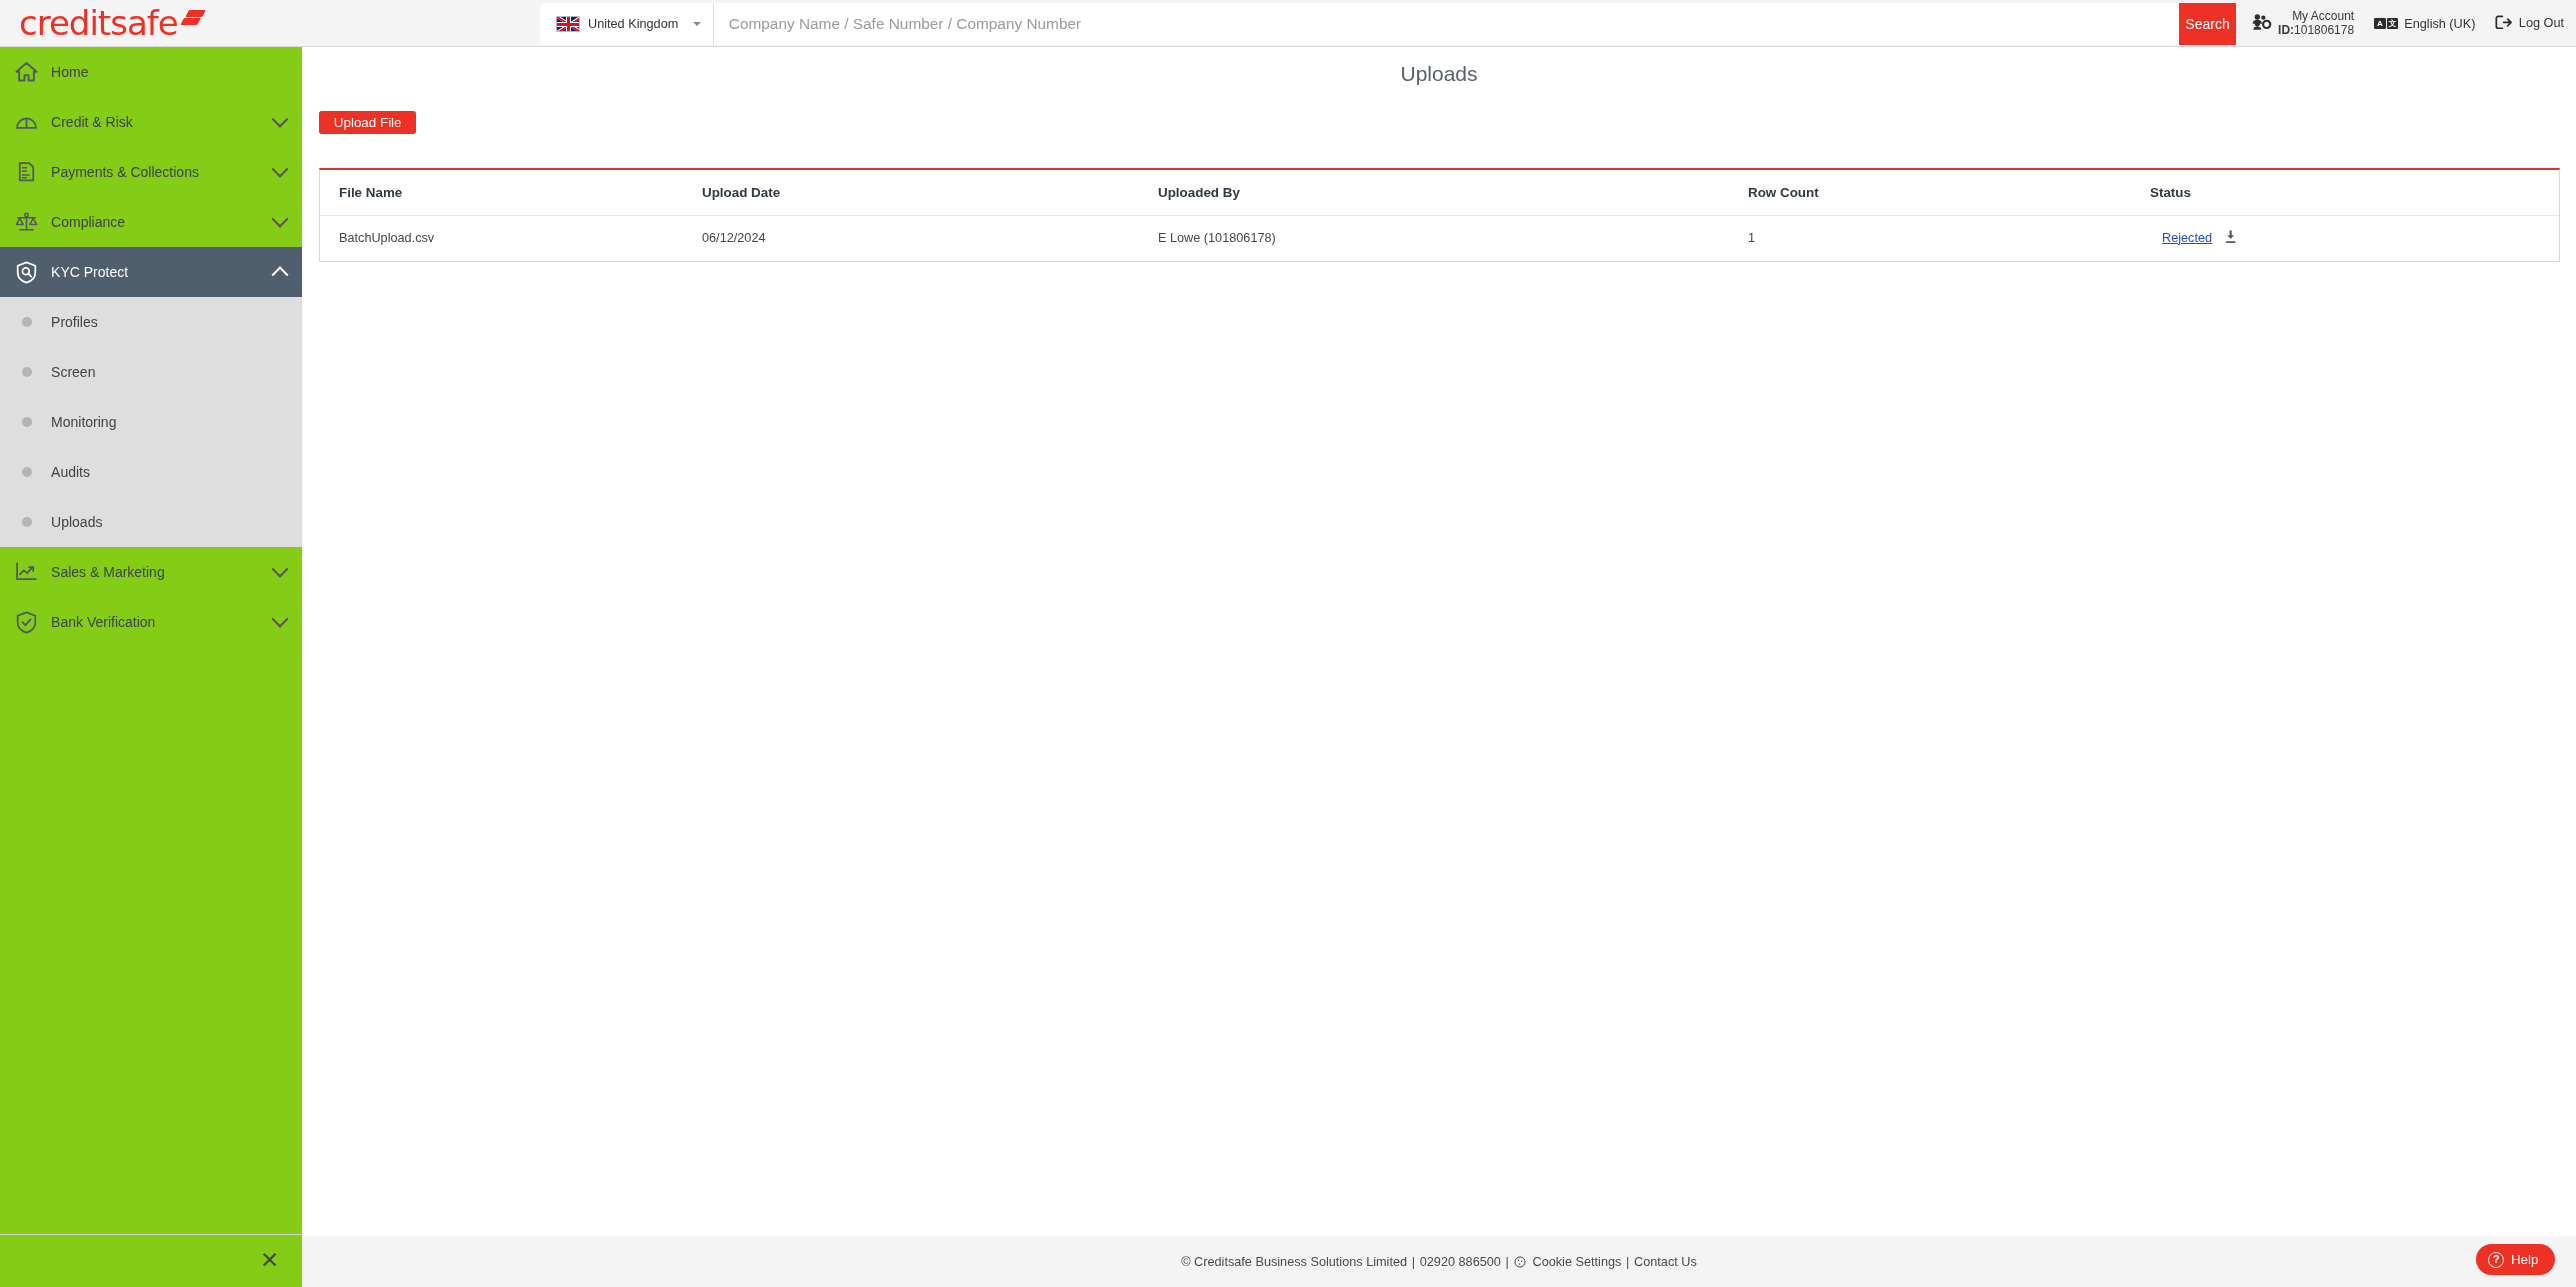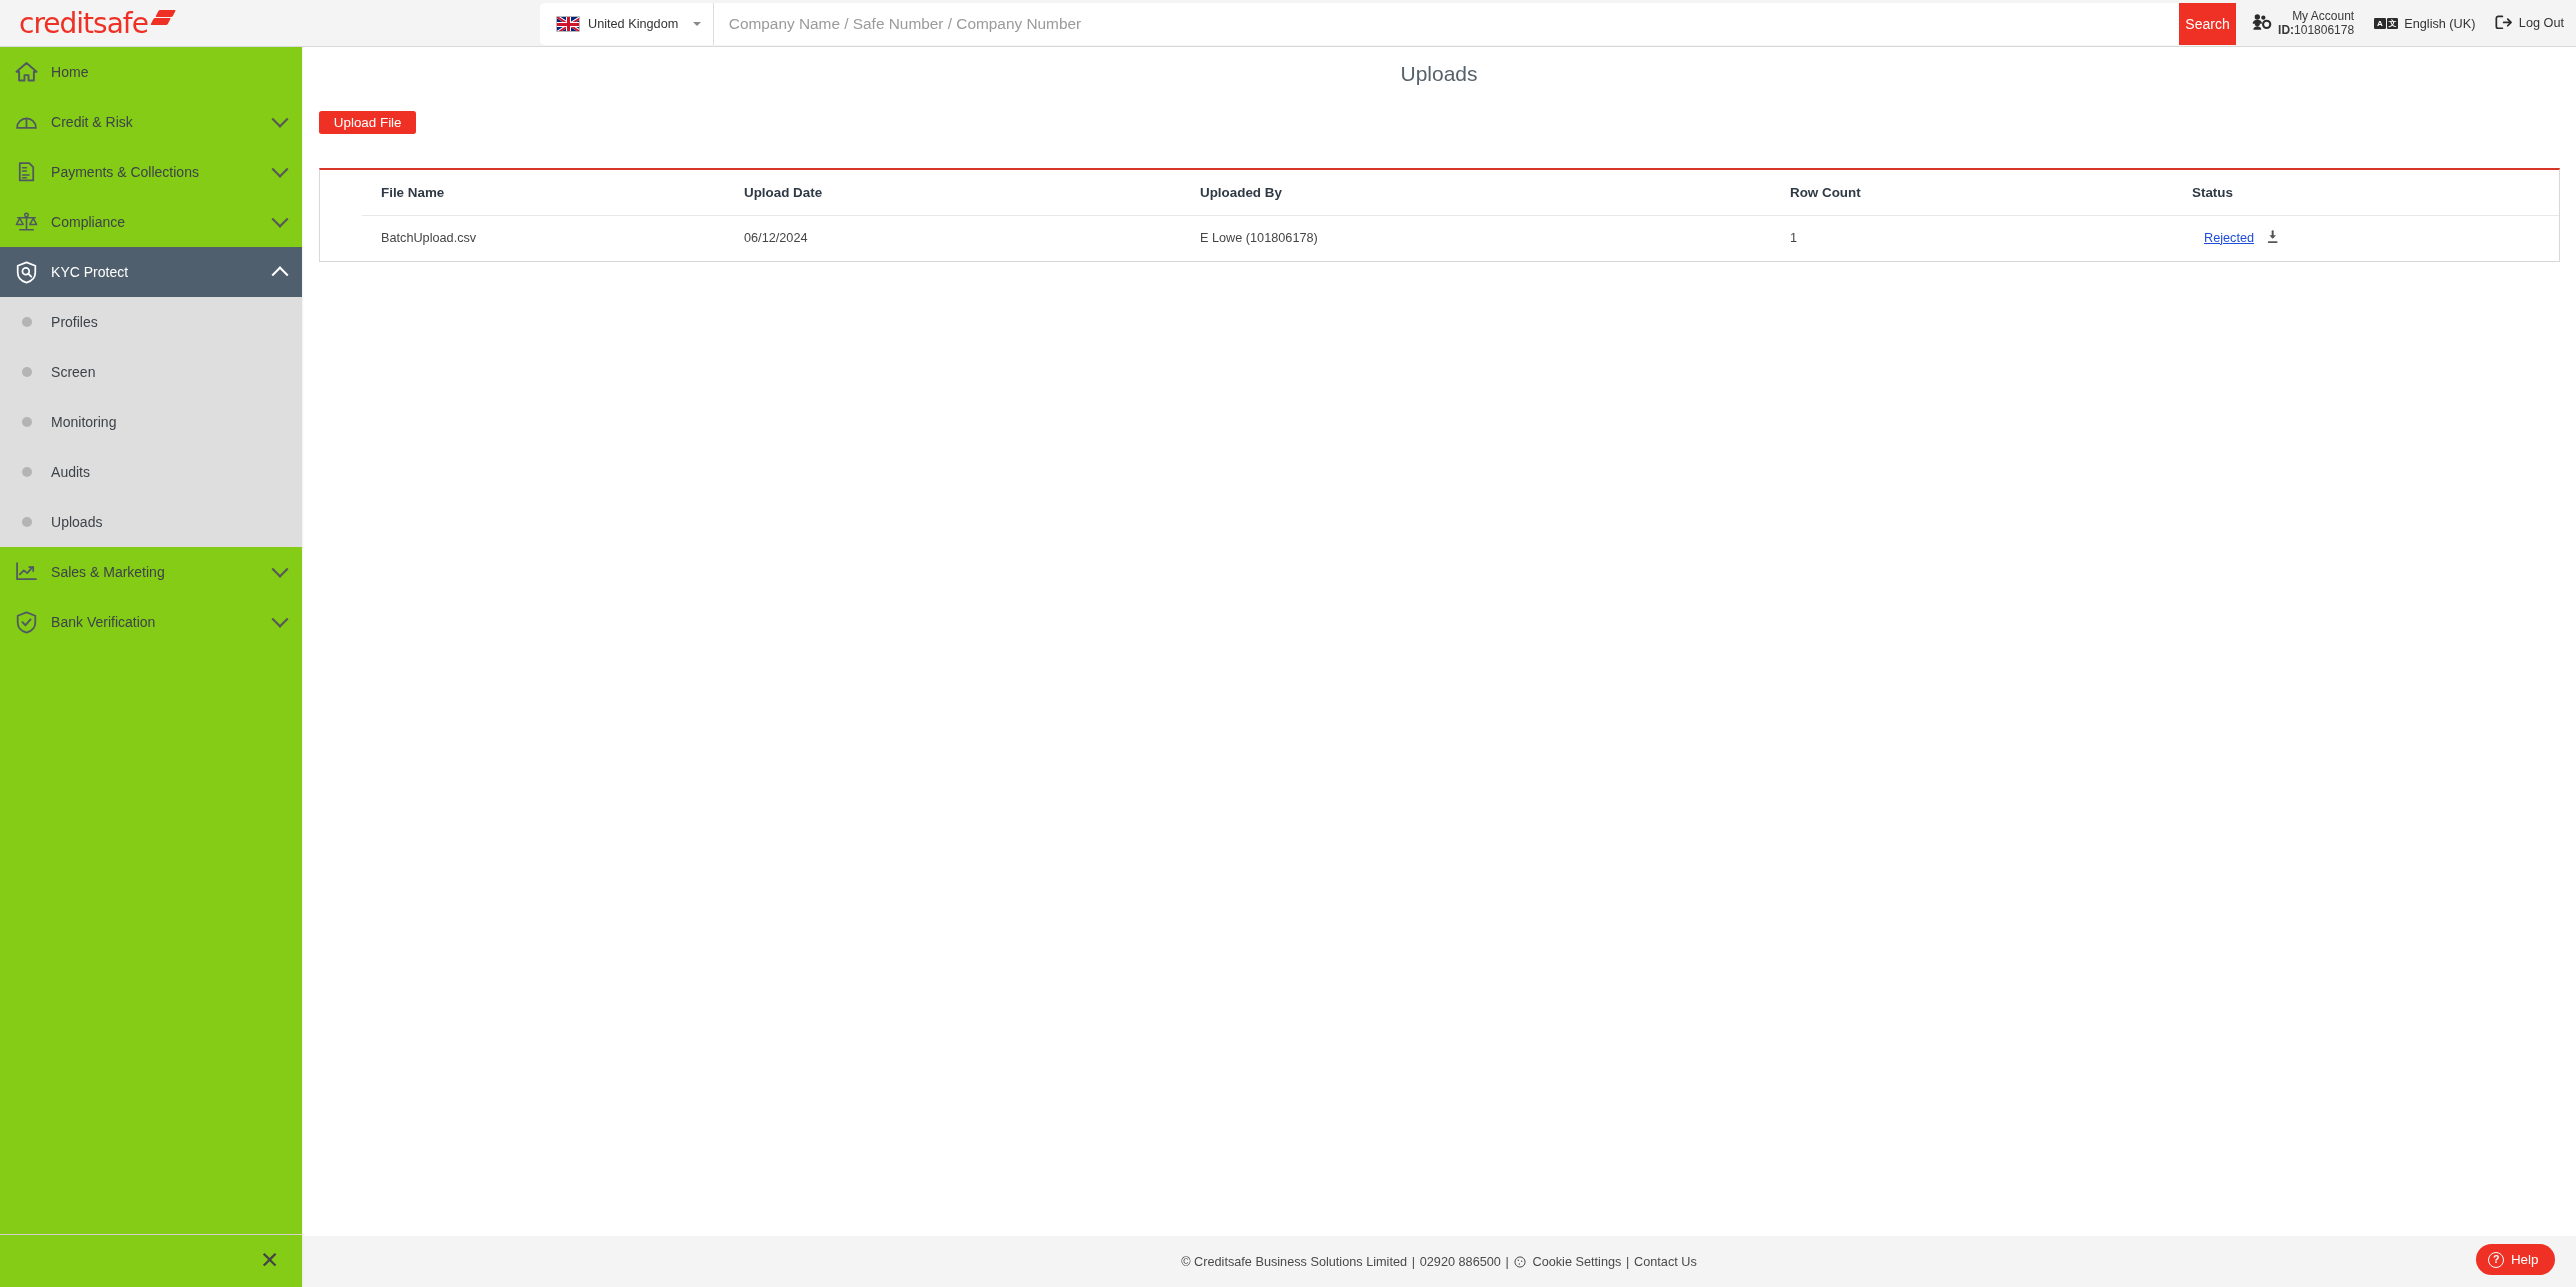--- a/index.html
+++ b/index.html
@@ -17,21 +17,21 @@
     background: #f4f4f4;
     border-bottom: 1.3px solid #d9d9d9;
     z-index: 30;
   }
   .logo-wrap {
     position: absolute; left: 19px; top: 4px;
     width: 181px; height: 38px;
     display: flex; align-items: center;
   }
   .logo-text {
-    font-size: 28px; letter-spacing: -1px;
+    font-size: 34px; letter-spacing: -1px;
     color: #ee3124; font-weight: 400;
     font-family: "DejaVu Sans", sans-serif;
   }
   .logo-swoosh { position: relative; width: 27px; height: 29.5px; margin-left: 1.3px; }
   .logo-swoosh span {
     position: absolute; background: #ee3124; border-radius: 1.3px;
   }
   .logo-swoosh .s1 {
     width: 17.4px; height: 7.4px; top: 1.3px; left: 8px;
     transform: skewX(-28deg);
@@ -170,21 +170,21 @@
   }
   .upload-btn {
     position: absolute; left: 17px; top: 64px;
     background: #ee3124; color: #fff; border: none;
     padding: 0 14.8px; height: 23px; border-radius: 2.7px;
     font-size: 13.4px; cursor: pointer;
     font-family: "Liberation Sans", sans-serif;
   }
   .table-card {
     position: absolute; left: 17px; top: 121px; width: 2241px;
-    background: #fff; border: 0.7px solid #d8d8d8; border-top: 2px solid #d8352a; padding-left: 42px;
+    background: #fff; border: 0.7px solid #d8d8d8; border-top: 2px solid #d8352a;
   }
   table { width: 100%; border-collapse: collapse; table-layout: fixed; }
   thead th {
     text-align: left; font-size: 13.4px; color: #2f3a45; font-weight: 700;
     padding: 14.8px 0 14.8px 0; border-bottom: 0.7px solid #e8e8e8;
   }
   tbody td {
     text-align: left; font-size: 12.7px; color: #454545;
     padding: 14.8px 0 16px 0;
   }

